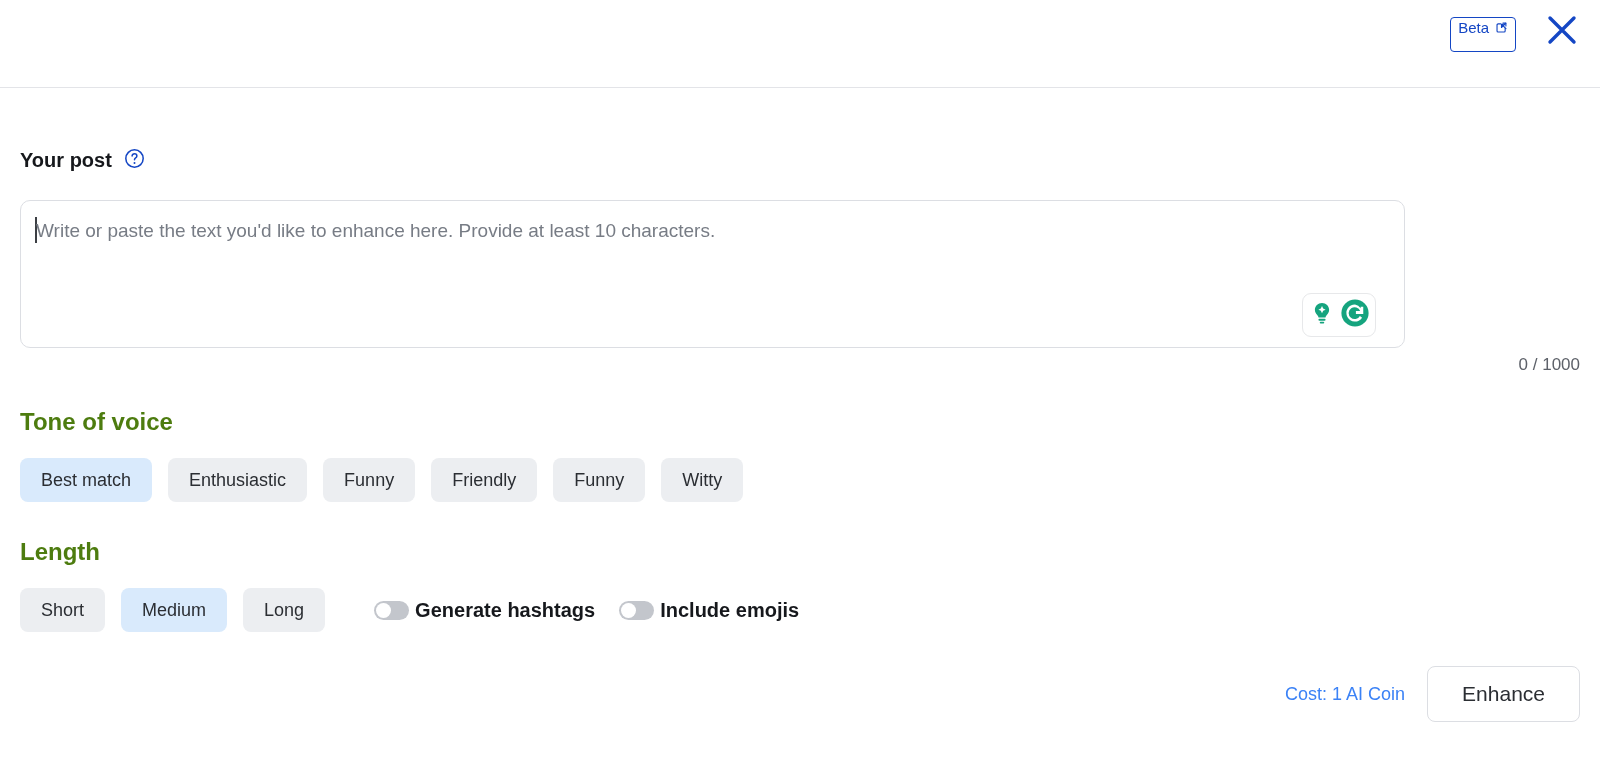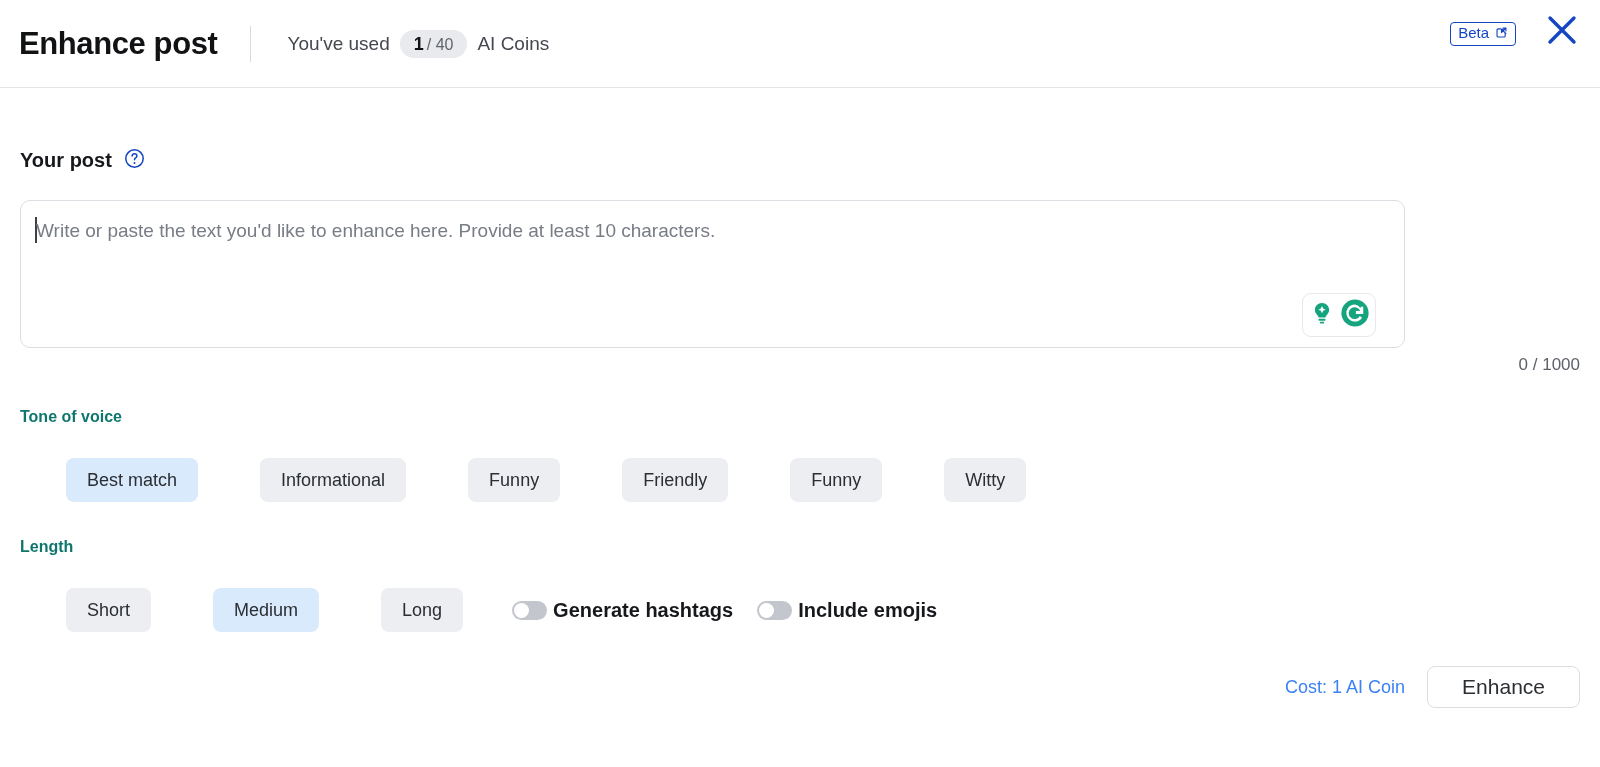--- a/index.html
+++ b/index.html
@@ -85,21 +85,21 @@
     display: flex;
     align-items: center;
     gap: 26px;
   }
   .beta-badge {
     display: inline-flex;
     align-items: center;
     gap: 6px;
     border: 1px solid #1446c4;
     border-radius: 4px;
-    padding: 2px 7px 5px 7px;
+    padding: 2px 7px 16px 7px;
     color: #1446c4;
     font-size: 15px;
     line-height: 1;
     background: #fff;
     cursor: pointer;
     position: relative;
     top: -10px;
   }
   .beta-badge svg { display: block; }
   .close-btn {
@@ -187,23 +187,23 @@
     right: 20px;
     top: 267px;
     font-size: 17px;
     color: #5d6169;
   }
 
   
   .section-heading {
     position: absolute;
     left: 20px;
-    font-size: 16px;
+    font-size: 24px;
     font-weight: 600;
-    color: #0f766e;
+    color: #4d7c0f;
   }
   .tone-heading { top: 320px; }
   .length-heading { top: 450px; }
 
   .chip-row {
     position: absolute;
     left: 20px;
     display: flex;
     align-items: center;
     gap: 16px;
@@ -215,21 +215,20 @@
     background: #eceef1;
     border: none;
     border-radius: 8px;
     padding: 13px 21px;
     font-size: 18px;
     color: #2b2e33;
     font-family: "Liberation Sans", sans-serif;
     cursor: pointer;
     white-space: nowrap;
     line-height: 1;
-    margin-left: 46px;
   }
   .chip.selected {
     background: #d9eafc;
   }
 
   .toggles {
     display: flex;
     align-items: center;
     gap: 24px;
     margin-left: 33px;
@@ -275,45 +274,33 @@
   }
   .cost-label {
     font-size: 18px;
     color: #3b82f6;
     white-space: nowrap;
   }
   .enhance-btn {
     background: #ffffff;
     border: 1px solid #dcdee3;
     border-radius: 8px;
-    padding: 9px 34px;
+    padding: 16px 34px;
     font-size: 21px;
     color: #2b2e33;
     font-family: "Liberation Sans", sans-serif;
     cursor: pointer;
     line-height: 1.05;
   }
 </style>
 </head>
 <body>
 
 <div class="header">
 
-  <div class="header-left">
-    <div class="modal-title">Enhance post</div>
-    <div class="header-divider"></div>
-    <div class="coins-line">
-      <span class="coins-used-label">You've used</span>
-      <span class="coins-pill">
-        <span class="coins-current">1</span>
-        <span class="coins-total">/ 40</span>
-      </span>
-      <span class="coins-suffix">AI Coins</span>
-    </div>
-  </div>
 
   <div class="header-right">
     <div class="beta-badge">
       <span>Beta</span>
       <span>
         <svg width="13" height="13" viewBox="0 0 16 16" fill="none">
           <path d="M3 3h4M3 3v4M3 3l5.5 5.5" stroke="#1446c4" stroke-width="1.4" stroke-linecap="round" transform="translate(5 1) scale(1)"></path>
           <path d="M12.5 9v3.2a1.3 1.3 0 0 1-1.3 1.3H3.8a1.3 1.3 0 0 1-1.3-1.3V4.8a1.3 1.3 0 0 1 1.3-1.3H7" stroke="#1446c4" stroke-width="1.4" stroke-linecap="round"></path>
           <path d="M9.8 2.6h3.6v3.6" stroke="#1446c4" stroke-width="1.4" stroke-linecap="round" stroke-linejoin="round"></path>
           <path d="M13.2 2.8 8.6 7.4" stroke="#1446c4" stroke-width="1.4" stroke-linecap="round"></path>
@@ -364,21 +351,21 @@
         </svg>
       </span>
     </div>
   </div>
 
   <div class="char-counter">0 / 1000</div>
 
   <div class="section-heading tone-heading">Tone of voice</div>
   <div class="chip-row tone-row">
     <button class="chip selected">Best match</button>
-    <button class="chip">Informational</button>
+    <button class="chip">Enthusiastic</button>
     <button class="chip">Funny</button>
     <button class="chip">Friendly</button>
     <button class="chip">Funny</button>
     <button class="chip">Witty</button>
   </div>
 
   <div class="section-heading length-heading">Length</div>
   <div class="chip-row length-row">
     <button class="chip">Short</button>
     <button class="chip selected">Medium</button>

